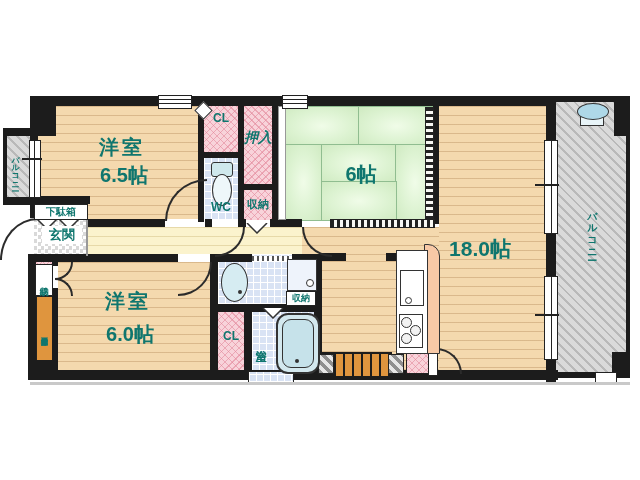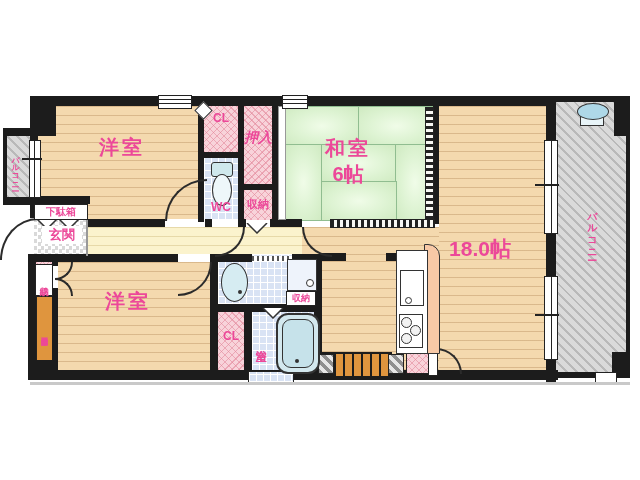--- a/index.html
+++ b/index.html
@@ -30,21 +30,21 @@
     background:repeating-linear-gradient(90deg,#222 0 3px,#f8f8f4 3px 6px);}
   .dashV{position:absolute;border:1px solid #222;
     background:repeating-linear-gradient(180deg,#222 0 3px,#f8f8f4 3px 6px);}
   .dots{position:absolute;background:repeating-linear-gradient(90deg,#555 0 2px,#fff 2px 5px);}
   .winH{position:absolute;background-color:#fff;border:1px solid #222;
     background-image:linear-gradient(180deg,transparent 0 3px,#222 3px 4px,transparent 4px 7px,#222 7px 8px,transparent 8px);}
   .winV{position:absolute;background-color:#fff;border:1px solid #222;
     background-image:linear-gradient(90deg,transparent 0 calc(50% - .5px),#222 calc(50% - .5px) calc(50% + .5px),transparent calc(50% + .5px));}
   .tick{position:absolute;background:#222;}
   .lbl{position:absolute;display:flex;align-items:center;justify-content:center;
-    font-weight:700;color:#ec4899;white-space:pre;line-height:1.15;text-align:center;}
+    font-weight:700;color:#0f766e;white-space:pre;line-height:1.15;text-align:center;}
   .vert{writing-mode:vertical-rl;text-orientation:upright;letter-spacing:1px;}
   .box{background:#fff;border:1px solid #222;}
   .aTL{position:absolute;border-top:2px solid #2b2b2b;border-left:2px solid #2b2b2b;border-top-left-radius:100% 100%;}
   .aTR{position:absolute;border-top:2px solid #2b2b2b;border-right:2px solid #2b2b2b;border-top-right-radius:100% 100%;}
   .aBL{position:absolute;border-bottom:2px solid #2b2b2b;border-left:2px solid #2b2b2b;border-bottom-left-radius:100% 100%;}
   .aBR{position:absolute;border-bottom:2px solid #2b2b2b;border-right:2px solid #2b2b2b;border-bottom-right-radius:100% 100%;}
   .diam{position:absolute;background:#fff;border:1px solid #333;transform:rotate(45deg);}
   .fx{position:absolute;}
   .burner{position:absolute;width:9px;height:9px;border:1.5px solid #333;border-radius:50%;background:#f2f2f2;}
 </style>
@@ -187,24 +187,25 @@
   <div class="fx" style="left:276px;top:313px;width:40px;height:57px;background:#d3e8ee;border:2px solid #333;border-radius:12px;">
     <div class="abs" style="left:4px;top:4px;right:4px;bottom:4px;background:#c6e2ea;border:1.5px solid #333;border-radius:9px;"></div>
     <div class="abs" style="left:17px;top:44px;width:4px;height:4px;background:#333;border-radius:50%;"></div>
   </div>
   <div class="fx" style="left:577px;top:103px;width:30px;height:24px;">
     <div class="abs" style="left:3px;top:12px;width:22px;height:9px;background:#e8f4f8;border:1.5px solid #333;"></div>
     <div class="abs" style="left:0;top:0;width:30px;height:15px;background:#aed8e8;border:1.5px solid #333;border-radius:50%;"></div>
   </div>
 
   <div class="lbl" style="left:62px;top:134px;width:120px;height:26px;font-size:20px;letter-spacing:3px;">洋室</div>
-  <div class="lbl" style="left:298px;top:136px;width:100px;height:25px;font-size:20px;letter-spacing:3px;">和室</div>
-  <div class="lbl" style="left:300px;top:162px;width:96px;height:24px;font-size:20px;text-align:center;">6帖</div>
+  <div class="lbl" style="left:62px;top:162px;width:124px;height:26px;font-size:20px;">6.5帖</div>
+  <div class="lbl" style="left:313px;top:162px;width:96px;height:24px;font-size:20px;text-align:center;">6帖</div>
   <div class="lbl" style="left:420px;top:236px;width:120px;height:26px;font-size:21px;font-weight:700;">18.0帖</div>
   <div class="lbl" style="left:68px;top:288px;width:120px;height:26px;font-size:20px;letter-spacing:3px;">洋室</div>
+  <div class="lbl" style="left:68px;top:321px;width:124px;height:26px;font-size:20px;">6.0帖</div>
   <div class="lbl" style="left:204px;top:110px;width:34px;height:18px;font-size:12px;font-weight:600;">CL</div>
   <div class="lbl" style="left:241px;top:128px;width:34px;height:18px;font-size:14px;font-style:italic;">押入</div>
   <div class="lbl" style="left:204px;top:200px;width:34px;height:16px;font-size:12px;font-weight:600;">WC</div>
   <div class="lbl" style="left:241px;top:195px;width:34px;height:18px;font-size:11px;">収納</div>
   <div class="lbl box" style="left:34px;top:204px;width:52px;height:14px;font-size:10px;">下駄箱</div>
   <div class="lbl" style="left:42px;top:226px;width:40px;height:18px;font-size:13px;background:#fff;">玄関</div>
   <div class="lbl box vert" style="left:35px;top:264px;width:16px;height:30px;font-size:9px;letter-spacing:0;">収納</div>
   <div class="lbl vert" style="left:37px;top:298px;width:14px;height:68px;font-size:7px;font-weight:600;letter-spacing:0;">下部室外機置場</div>
   <div class="lbl box" style="left:286px;top:291px;width:28px;height:13px;font-size:9px;letter-spacing:0;">収納</div>
   <div class="lbl vert" style="left:253px;top:320px;width:16px;height:44px;font-size:11px;">浴室</div>

